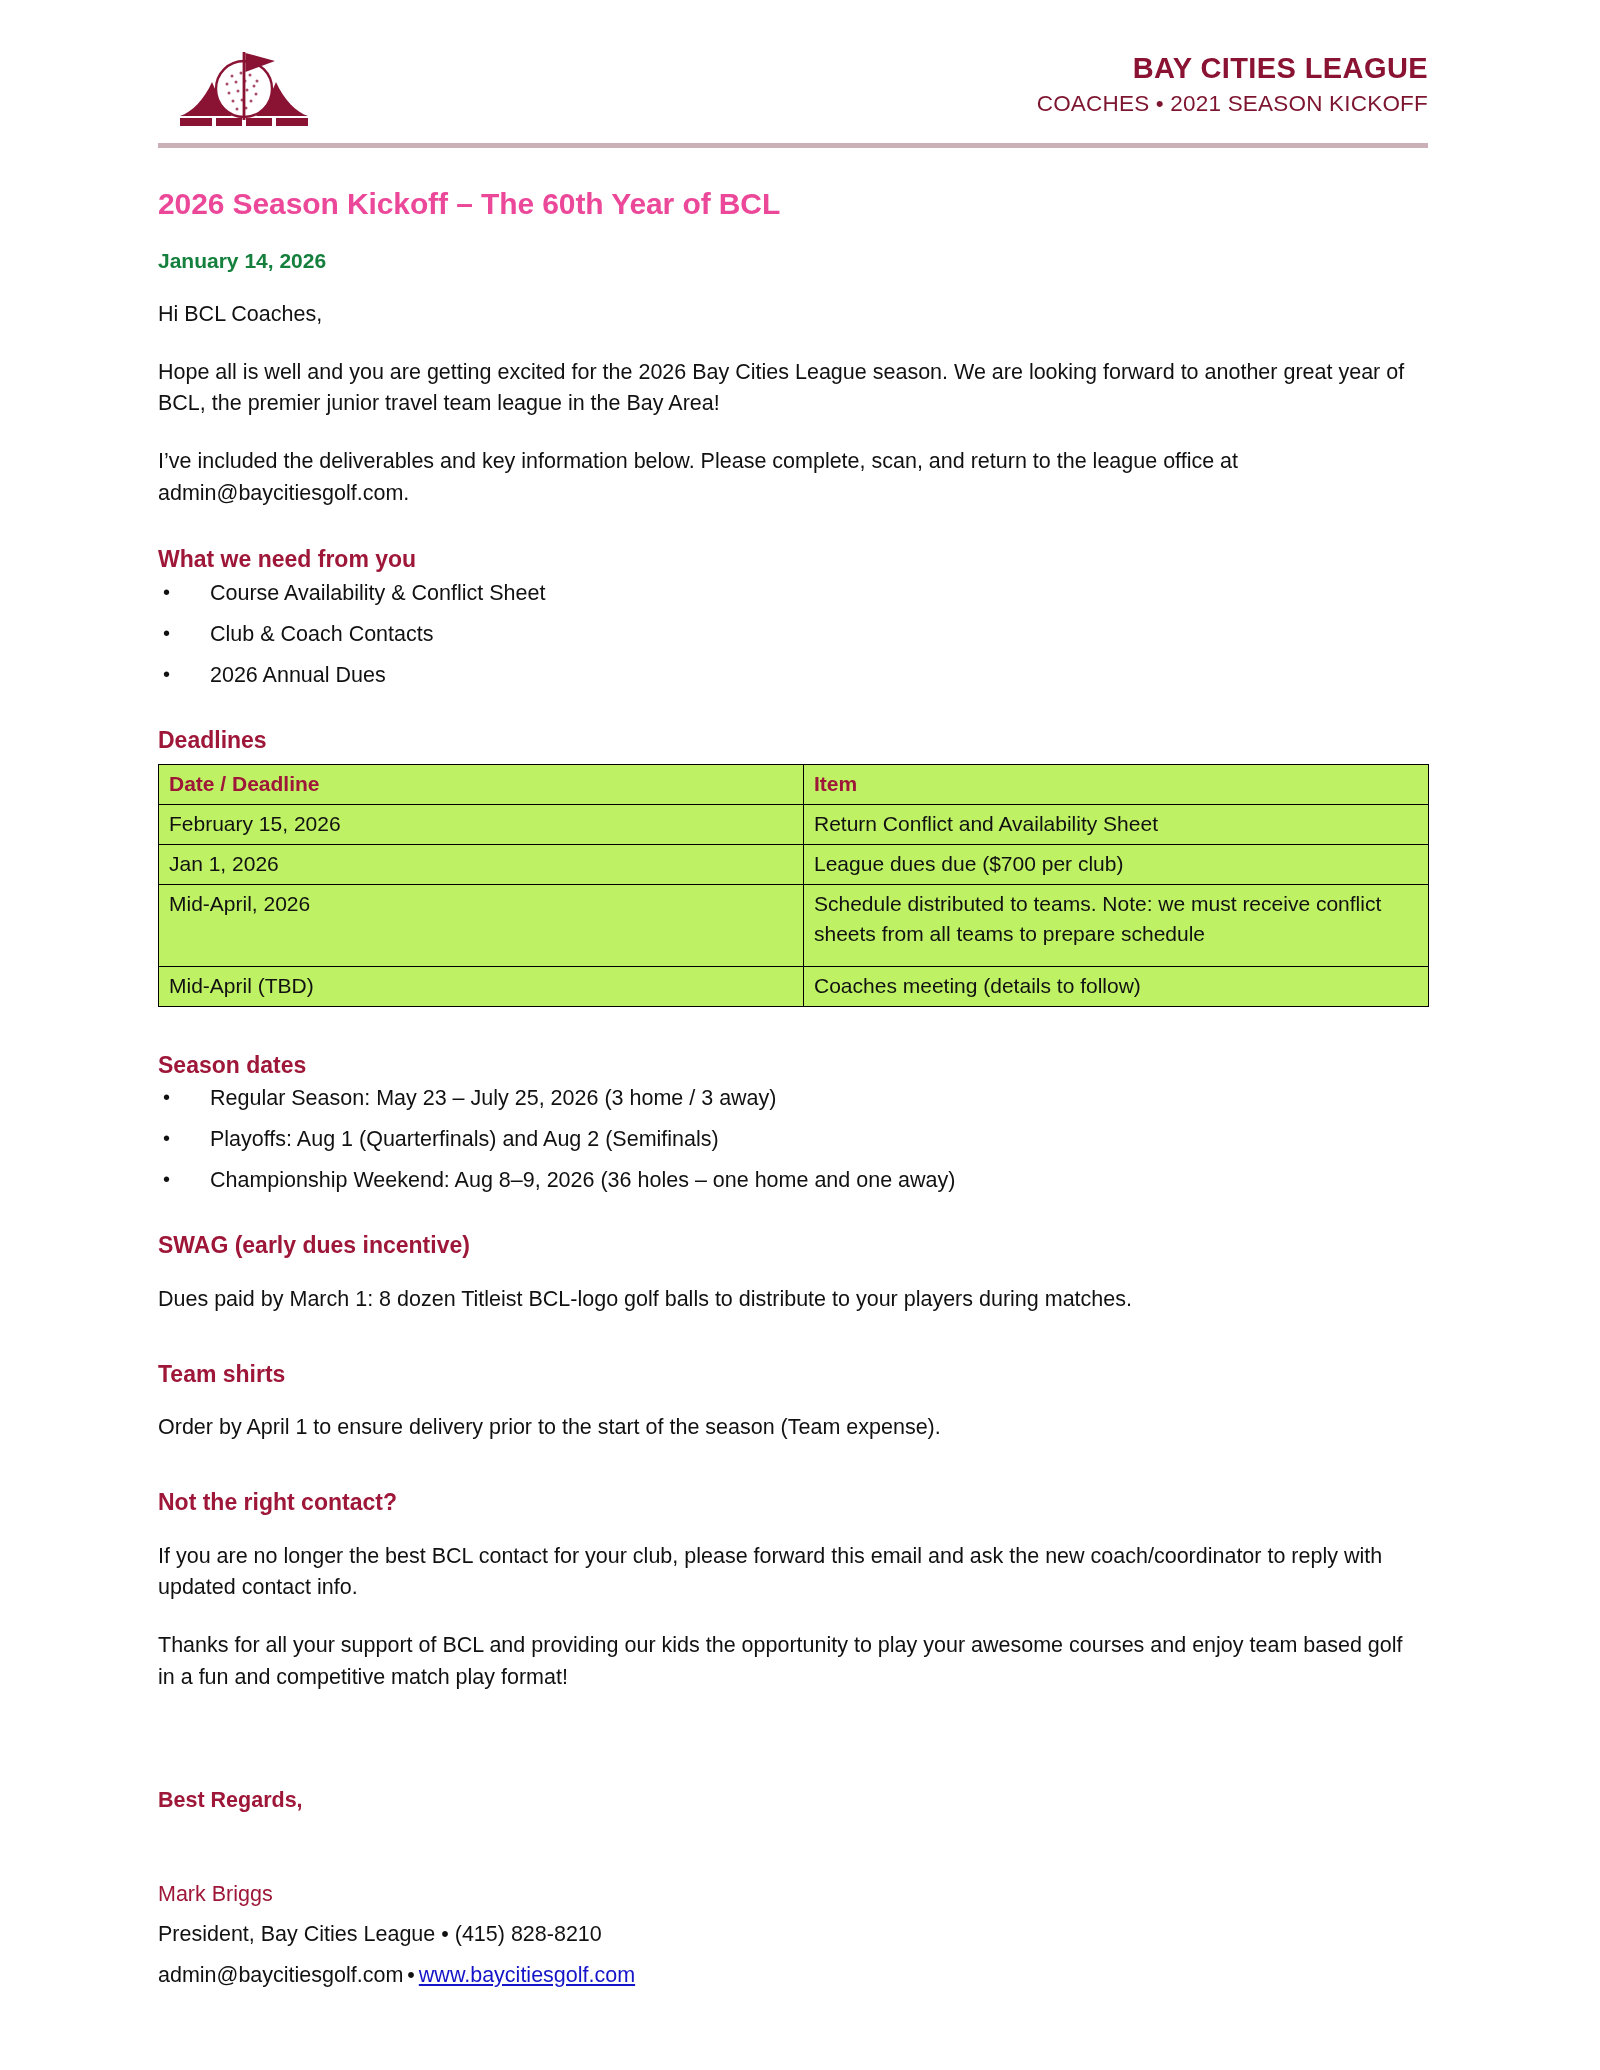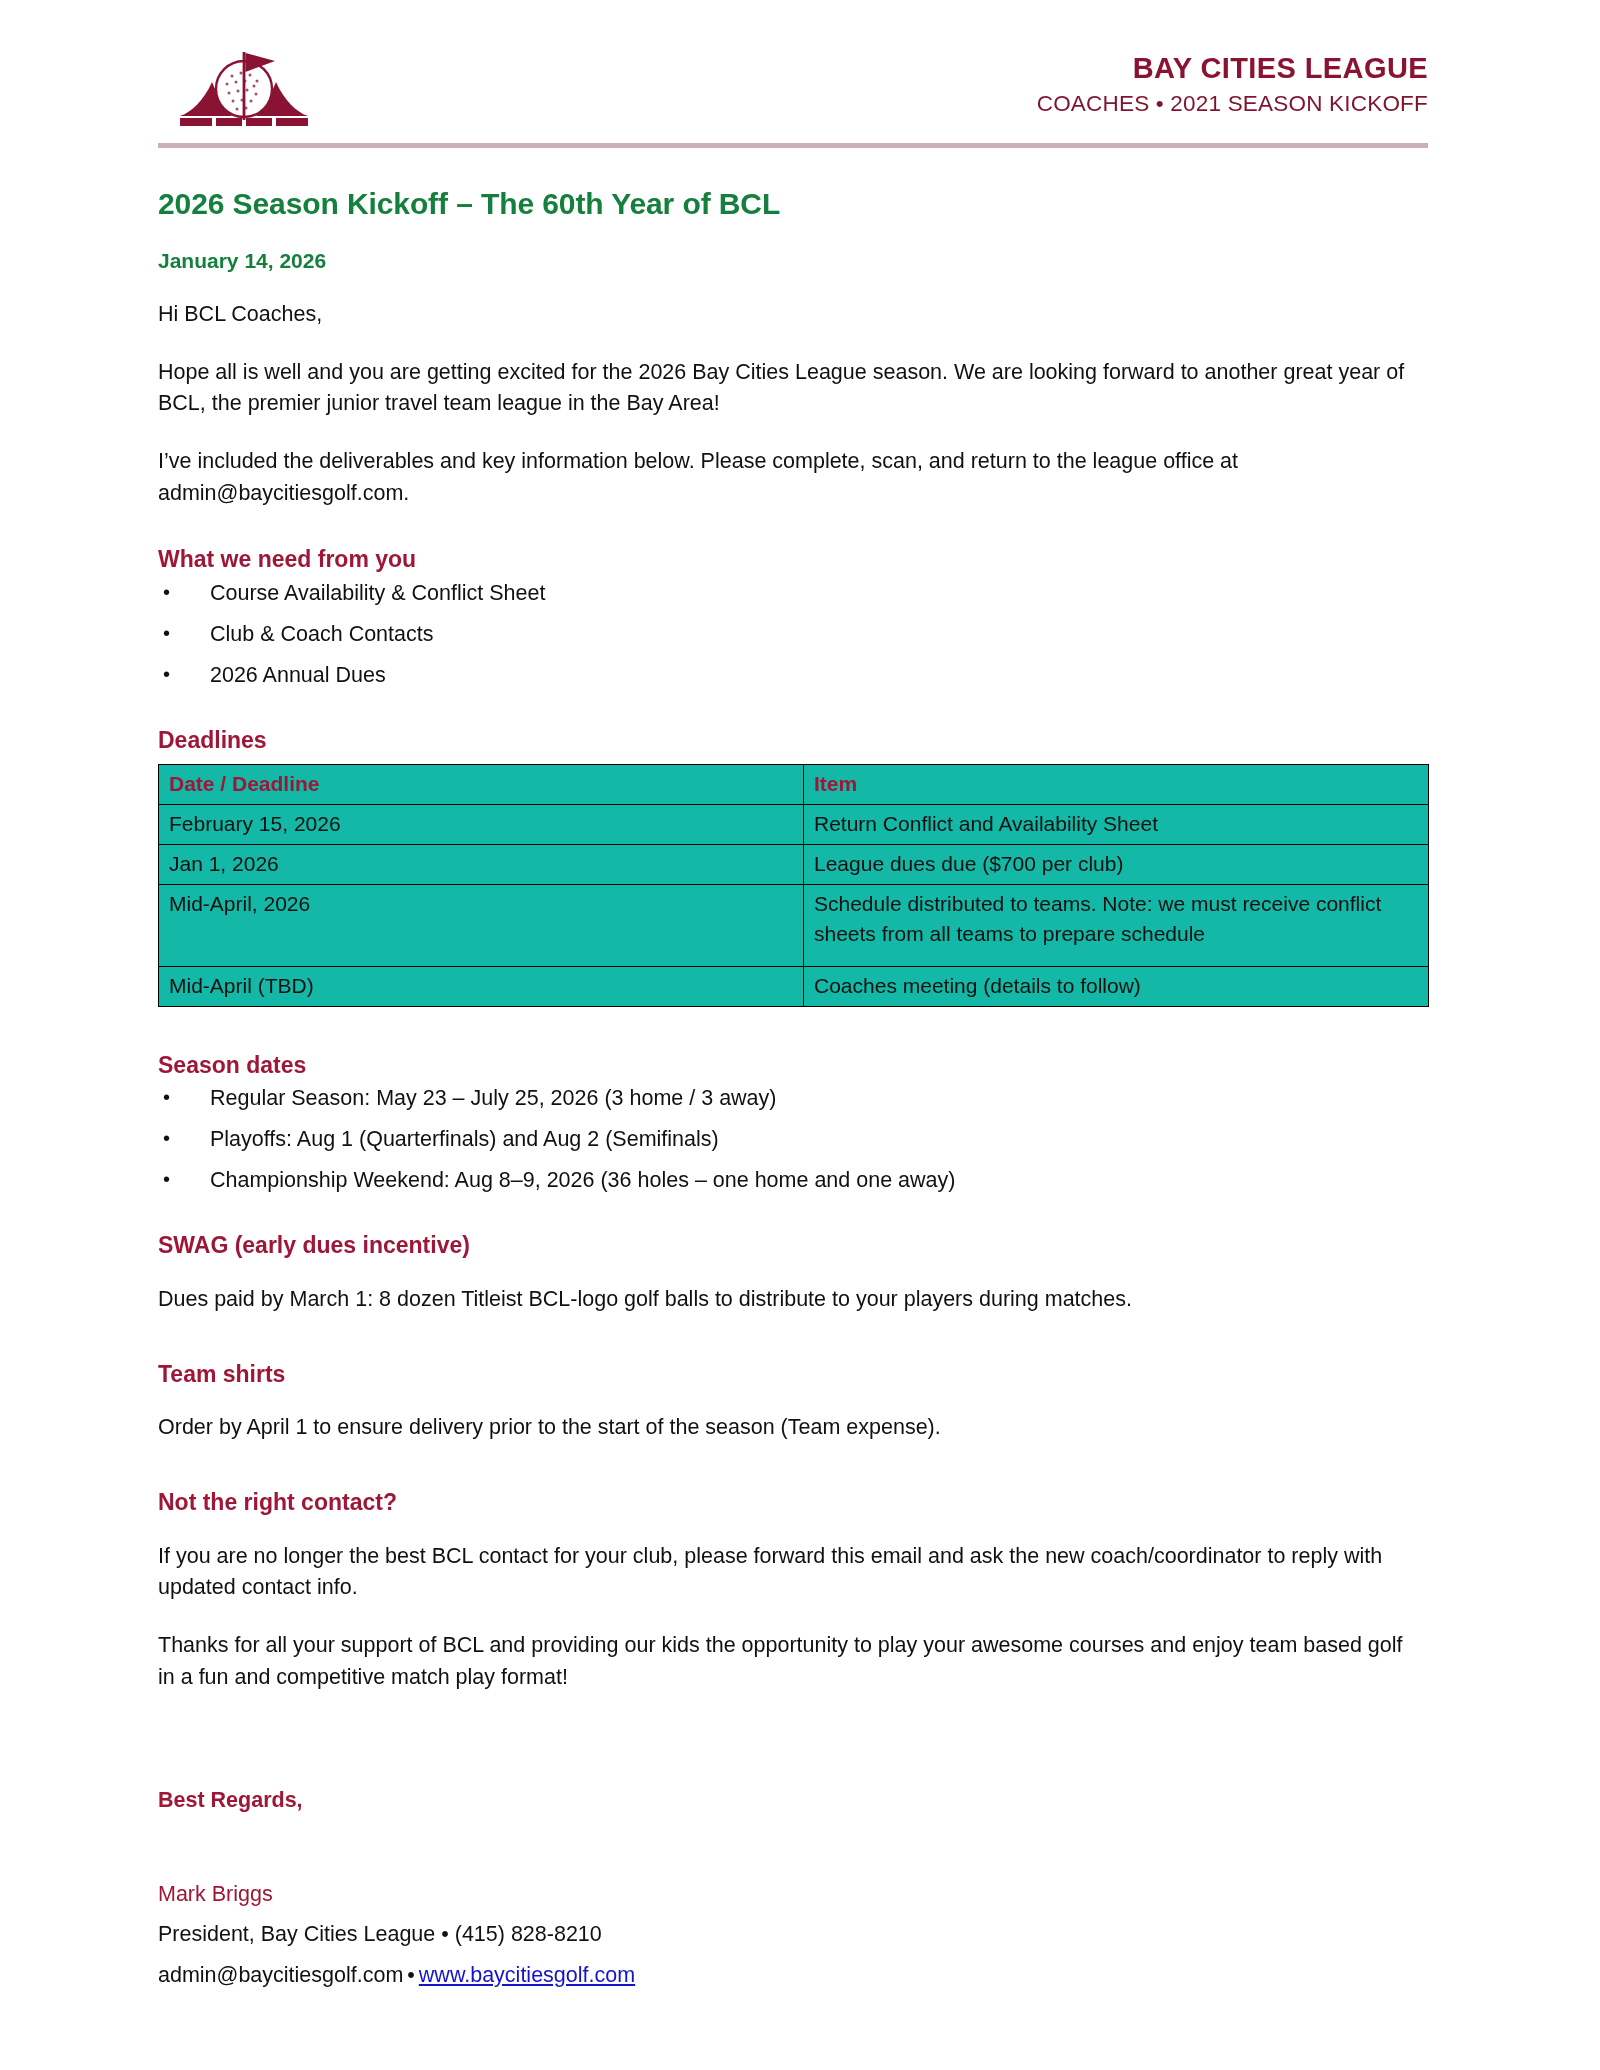--- a/index.html
+++ b/index.html
@@ -87,21 +87,21 @@
     height: 5px;
     background: #cbb0b8;
   }
 
   
   .body-area { padding-top: 38px; }
 
   h1.doc-title {
     font-size: 30px;
     font-weight: bold;
-    color: #15803d;
+    color: #ec4899;
     margin: 0 0 0 0;
     letter-spacing: -0.1px;
     line-height: 1.2;
   }
 
   .doc-date {
     font-size: 21px;
     font-weight: bold;
     color: #15803d;
     margin-top: 26px;
@@ -156,21 +156,21 @@
     table-layout: fixed;
   }
   table.deadlines td, table.deadlines th {
     border: 1.6px solid #000000;
     padding: 4px 10px 5px 10px;
     font-size: 21px;
     line-height: 1.42;
     text-align: left;
     vertical-align: top;
     color: #111111;
-    background: #14b8a6;
+    background: #bef264;
   }
   table.deadlines th {
     font-weight: bold;
     color: #9e1638;
     font-size: 21px;
   }
   table.deadlines col.c1 { width: 645px; }
   table.deadlines col.c2 { width: 625px; }
 
   .cell-tall { height: 72px; }

